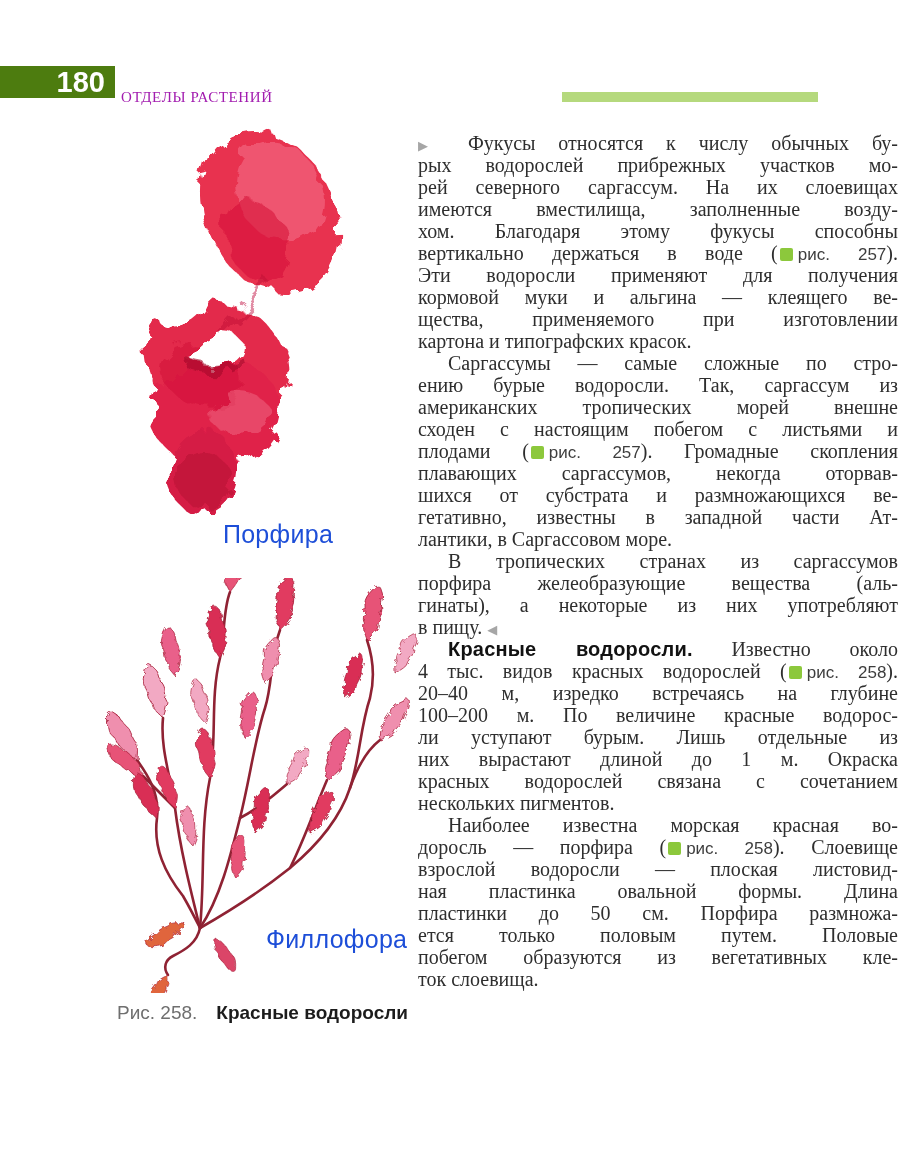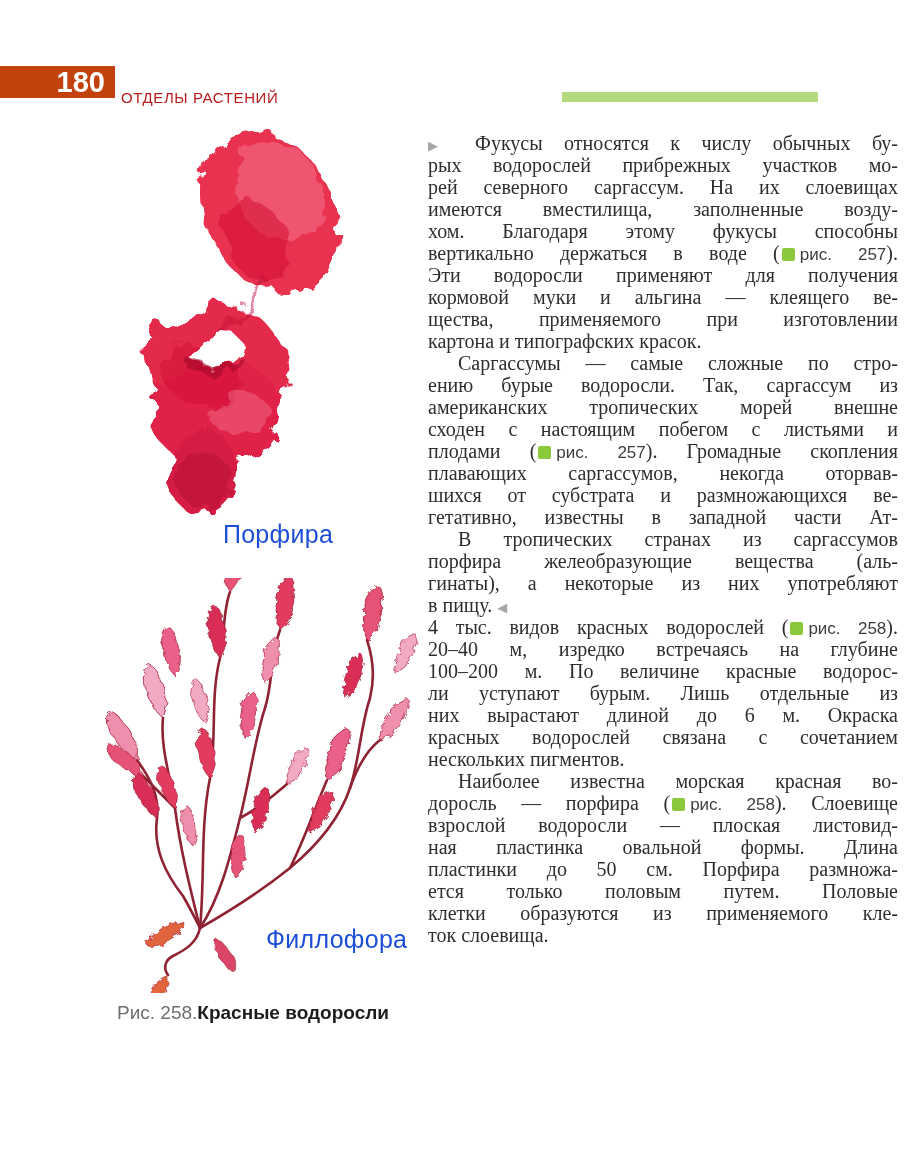--- a/index.html
+++ b/index.html
@@ -1,33 +1,33 @@
 <!DOCTYPE html>
 <html><head>
 <meta charset="utf-8">
 <style>
   html,body{margin:0;padding:0;background:#fff;}
   .page{position:relative;width:910px;height:1150px;background:#ffffff;overflow:hidden;
         font-family:"Liberation Serif",serif;color:#2e2e2e;}
   
-  .pagenum-block{position:absolute;left:0;top:66px;width:115px;height:32px;background:#c2410c;}
+  .pagenum-block{position:absolute;left:0;top:66px;width:115px;height:32px;background:#4d7c0f;}
   .pagenum-block span{display:block;text-align:right;padding-right:10px;
         font-family:"Liberation Sans",sans-serif;font-weight:bold;font-size:29px;line-height:32px;color:#ffffff;}
-  .section-header{position:absolute;left:121px;top:89px;font-family:Liberation Sans, sans-serif;
-        font-size:15px;letter-spacing:.6px;color:#b91c1c;}
+  .section-header{position:absolute;left:121px;top:89px;font-family:Liberation Serif, serif;
+        font-size:15px;letter-spacing:.6px;color:#a21caf;}
   .green-bar{position:absolute;left:562px;top:92px;width:256px;height:10px;background:#b5d97d;}
   
   .fig{position:absolute;}
   .fig-label{position:absolute;font-family:Liberation Sans, sans-serif;font-size:25px;color:#1d4ed8;letter-spacing:.3px;}
   .caption{position:absolute;left:117px;top:1002px;font-family:"Liberation Sans",sans-serif;font-size:19px;}
   .caption .pref{color:#6f6f6f;}
-  .caption .ttl{color:#1c1c1c;font-weight:bold;margin-left:0;}
+  .caption .ttl{color:#1c1c1c;font-weight:bold;margin-left:19px;}
   
   .article{position:absolute;left:418px;top:132px;width:480px;}
-  .line{height:22px;line-height:22px;font-size:20px;text-align:justify;text-align-last:justify;white-space:nowrap;margin-left:10px;}
+  .line{height:22px;line-height:22px;font-size:20px;text-align:justify;text-align-last:justify;white-space:nowrap;}
   .line.last{text-align-last:left;}
   .line.indent{text-indent:30px;}
   .line .figref{font-family:"Liberation Sans",sans-serif;font-size:17px;color:#3d3d3d;}
   .line .lead{font-family:"Liberation Sans",sans-serif;font-weight:bold;font-size:20px;color:#121212;letter-spacing:.2px;}
   .line .marker{font-family:"DejaVu Sans",sans-serif;font-size:13px;color:#a6a6a6;}
   .figsq{display:inline-block;width:13px;height:13px;background:#8cc83c;border-radius:2px;
          transform:translateY(1px);margin:0 5px 0 2px;}
 </style>
 </head>
 <body>
@@ -136,34 +136,36 @@
       <div class="line"><span class="t">щества, применяемого при изготовлении</span></div>
       <div class="line last"><span class="t">картона и типографских красок.</span></div>
       <div class="line indent"><span class="t">Саргассумы — самые сложные по стро-</span></div>
       <div class="line"><span class="t">ению бурые водоросли. Так, саргассум из</span></div>
       <div class="line"><span class="t">американских тропических морей внешне</span></div>
       <div class="line"><span class="t">сходен с настоящим побегом с листьями и</span></div>
       <div class="line"><span class="t">плодами (</span><span class="figsq"></span><span class="figref">рис. 257</span><span class="t">). Громадные скопления</span></div>
       <div class="line"><span class="t">плавающих саргассумов, некогда оторвав-</span></div>
       <div class="line"><span class="t">шихся от субстрата и размножающихся ве-</span></div>
       <div class="line"><span class="t">гетативно, известны в западной части Ат-</span></div>
+      <div class="line last"><span class="t">лантики, в Саргассовом море.</span></div>
       <div class="line indent"><span class="t">В тропических странах из саргассумов</span></div>
       <div class="line"><span class="t">порфира желеобразующие вещества (аль-</span></div>
       <div class="line"><span class="t">гинаты), а некоторые из них употребляют</span></div>
       <div class="line last"><span class="t">в пищу. </span><span class="marker">◀</span></div>
+      <div class="line indent"><span class="lead">Красные водоросли.</span><span class="t"> Известно около</span></div>
       <div class="line"><span class="t">4 тыс. видов красных водорослей (</span><span class="figsq"></span><span class="figref">рис. 258</span><span class="t">).</span></div>
       <div class="line"><span class="t">20–40 м, изредко встречаясь на глубине</span></div>
       <div class="line"><span class="t">100–200 м. По величине красные водорос-</span></div>
       <div class="line"><span class="t">ли уступают бурым. Лишь отдельные из</span></div>
-      <div class="line"><span class="t">них вырастают длиной до 6 м. Окраска</span></div>
+      <div class="line"><span class="t">них вырастают длиной до 1 м. Окраска</span></div>
       <div class="line"><span class="t">красных водорослей связана с сочетанием</span></div>
       <div class="line last"><span class="t">нескольких пигментов.</span></div>
       <div class="line indent"><span class="t">Наиболее известна морская красная во-</span></div>
       <div class="line"><span class="t">доросль — порфира (</span><span class="figsq"></span><span class="figref">рис. 258</span><span class="t">). Слоевище</span></div>
       <div class="line"><span class="t">взрослой водоросли — плоская листовид-</span></div>
       <div class="line"><span class="t">ная пластинка овальной формы. Длина</span></div>
       <div class="line"><span class="t">пластинки до 50 см. Порфира размножа-</span></div>
       <div class="line"><span class="t">ется только половым путем. Половые</span></div>
-      <div class="line"><span class="t">клетки образуются из применяемого кле-</span></div>
+      <div class="line"><span class="t">побегом образуются из вегетативных кле-</span></div>
       <div class="line last"><span class="t">ток слоевища.</span></div>
     </div>
 
 </div>
 
 </body></html>

